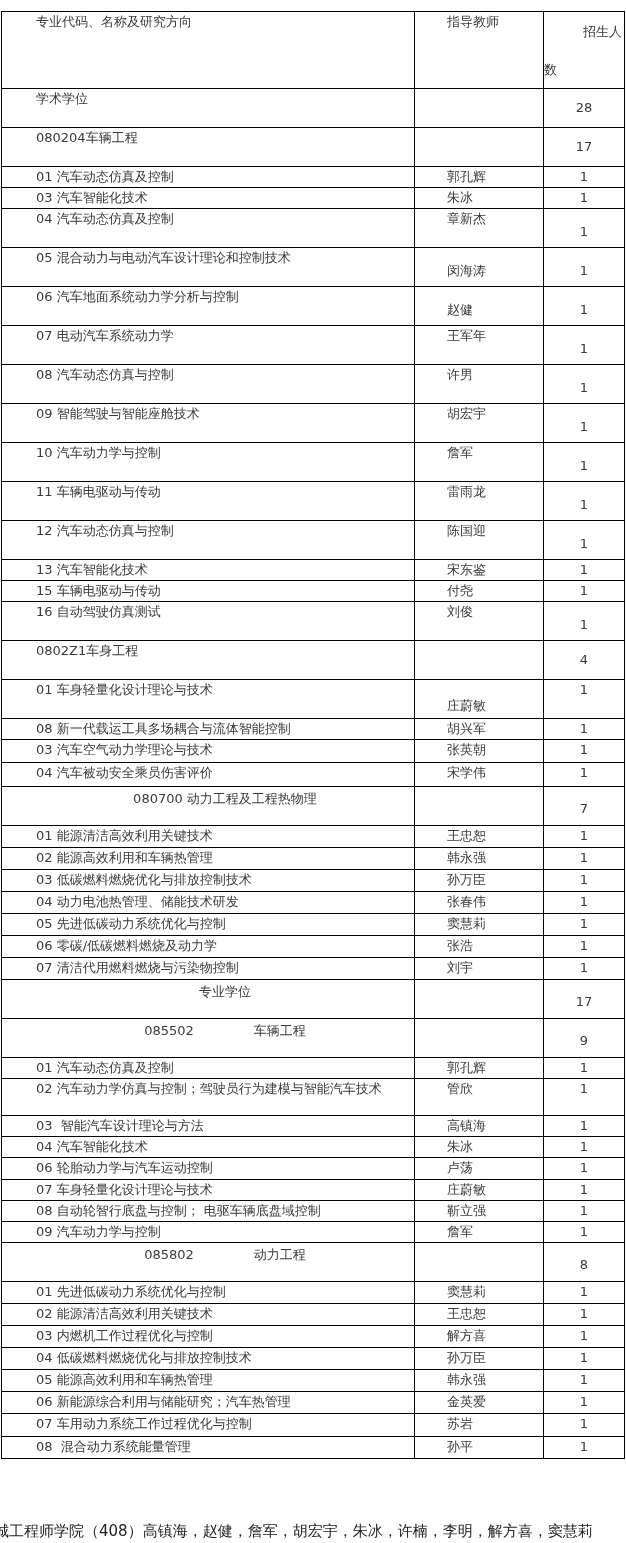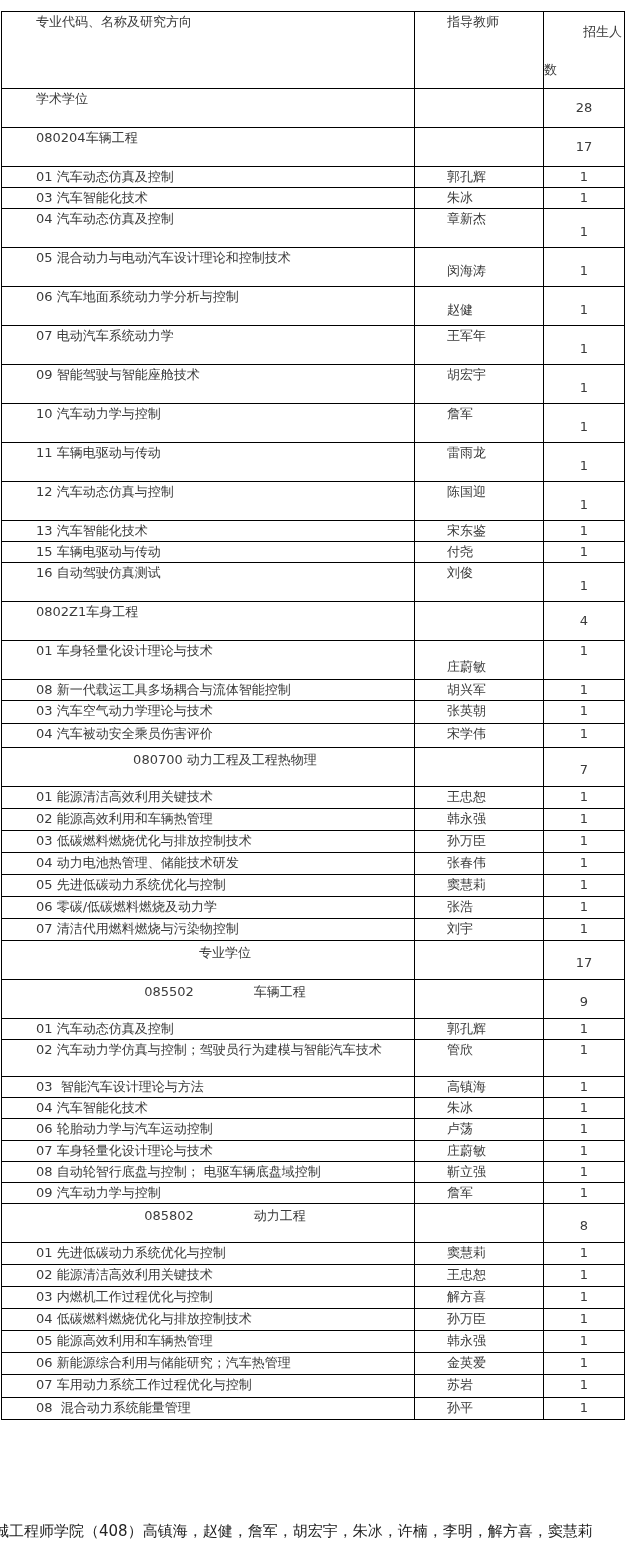--- a/index.html
+++ b/index.html
@@ -104,20 +104,25 @@
       <td class="name">06 汽车地面系统动力学分析与控制</td>
       <td class="adv" style="vertical-align:bottom;padding-bottom:5px">赵健</td>
       <td class="num">1</td>
     </tr>
     <tr class="tall" style="height:39px">
       <td class="name">07 电动汽车系统动力学</td>
       <td class="adv">王军年</td>
       <td class="num">1</td>
     </tr>
     <tr class="tall" style="height:39px">
+      <td class="name">08 汽车动态仿真与控制</td>
+      <td class="adv">许男</td>
+      <td class="num">1</td>
+    </tr>
+    <tr class="tall" style="height:39px">
       <td class="name">09 智能驾驶与智能座舱技术</td>
       <td class="adv">胡宏宇</td>
       <td class="num">1</td>
     </tr>
     <tr class="tall" style="height:39px">
       <td class="name">10 汽车动力学与控制</td>
       <td class="adv">詹军</td>
       <td class="num">1</td>
     </tr>
     <tr class="tall" style="height:39px">

